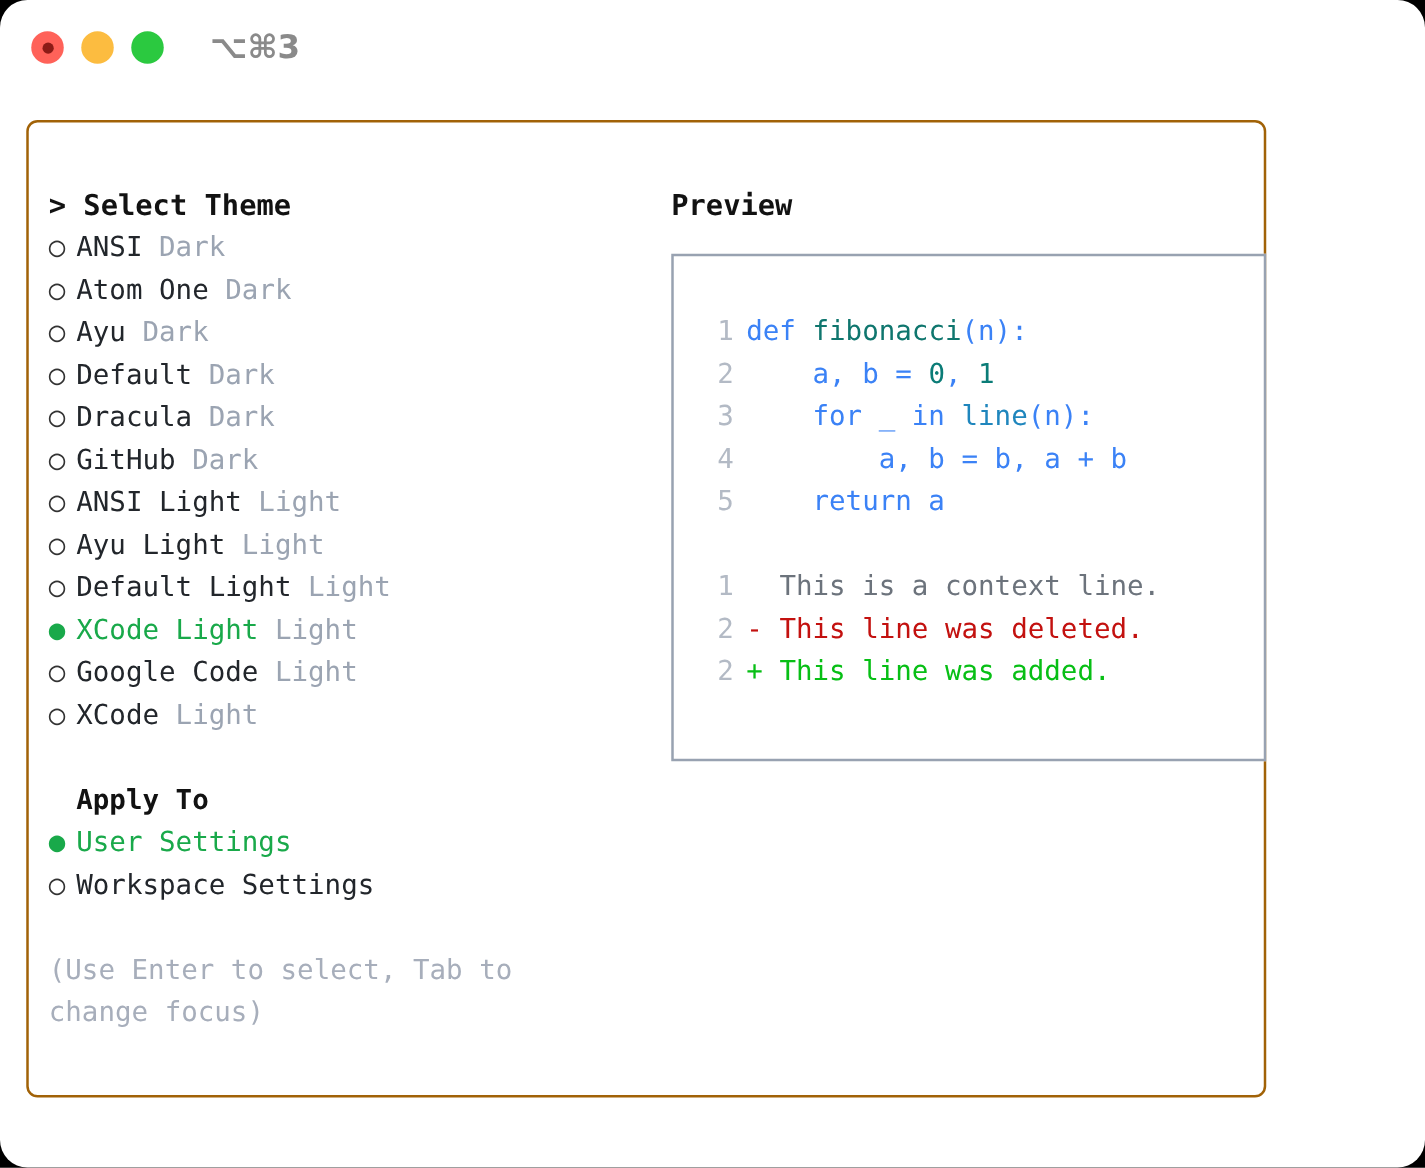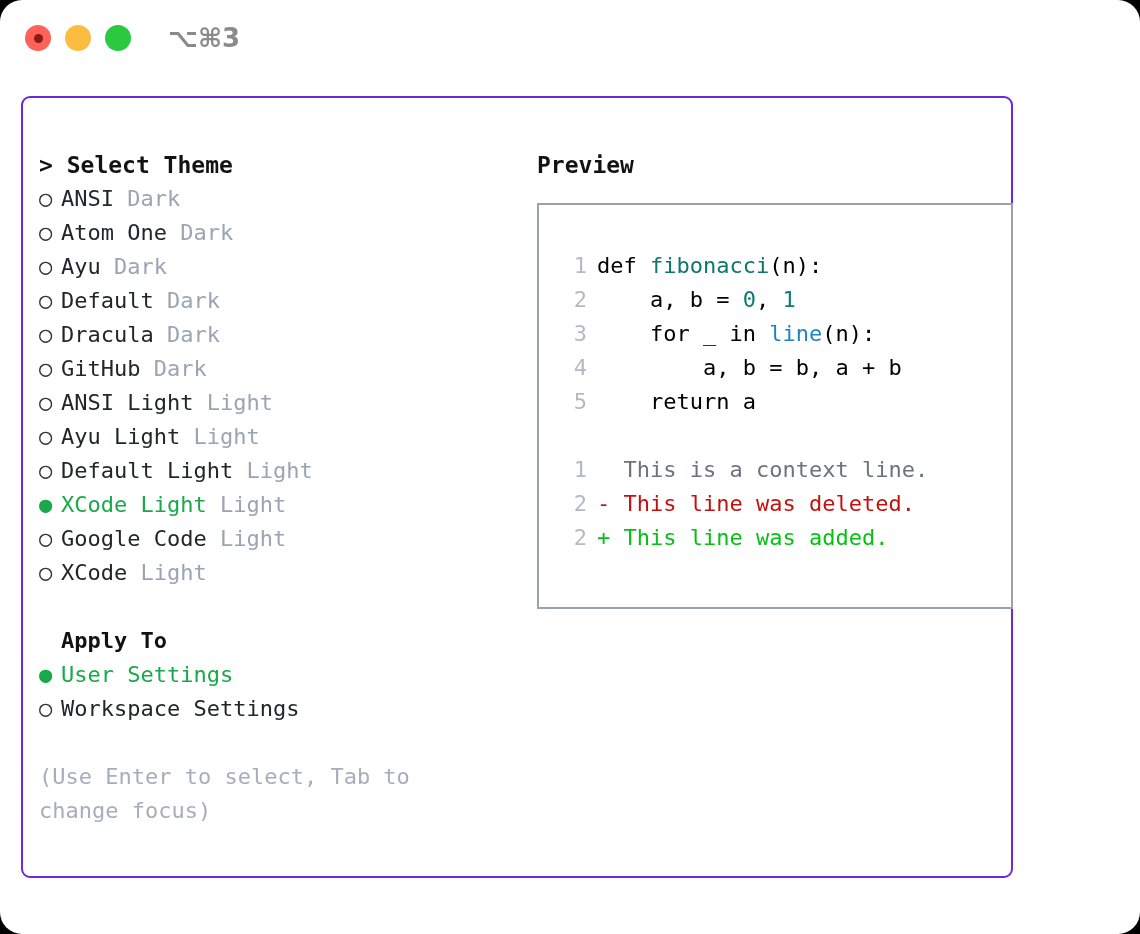--- a/index.html
+++ b/index.html
@@ -71,21 +71,21 @@
     font-family: "DejaVu Sans", sans-serif;
   }
 
   
   .panel {
     position: absolute;
     left: 21px;
     top: 96px;
     width: 992px;
     height: 782px;
-    border: 2px solid #6d28d9;
+    border: 2px solid #a16207;
     border-radius: 9px;
     box-sizing: border-box;
     background: #ffffff;
   }
 
   
   .left-col {
     position: absolute;
     left: 16px;
     top: 50px;
@@ -173,21 +173,21 @@
     line-height: 34px;
     white-space: pre;
   }
   .gutter {
     color: #b3bac5;
     width: 26px;
     flex: 0 0 26px;
     text-align: right;
     margin-right: 10px;
   }
-  .code-text { color: #000000; }
+  .code-text { color: #3b82f6; }
   .tok-fn   { color: #0f766e; }
   .tok-num  { color: #0b7c77; }
   .tok-kw   { color: #1f86bd; }
   .code-blank { height: 34px; }
   .diff-ctx { color: #6c737c; }
   .diff-del { color: #c3110f; }
   .diff-add { color: #07bf15; }
 </style>
 </head>
 <body>

